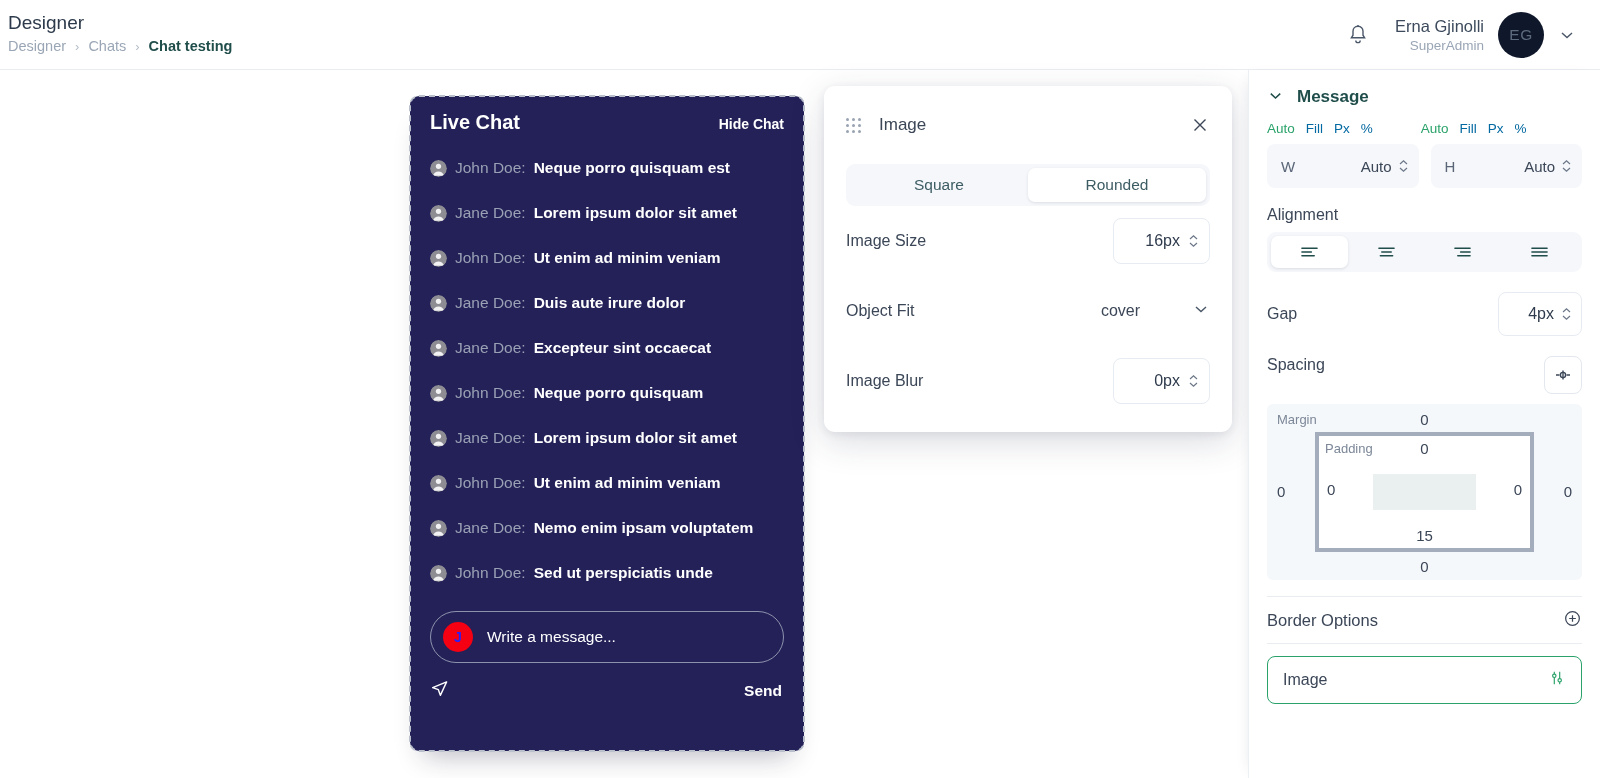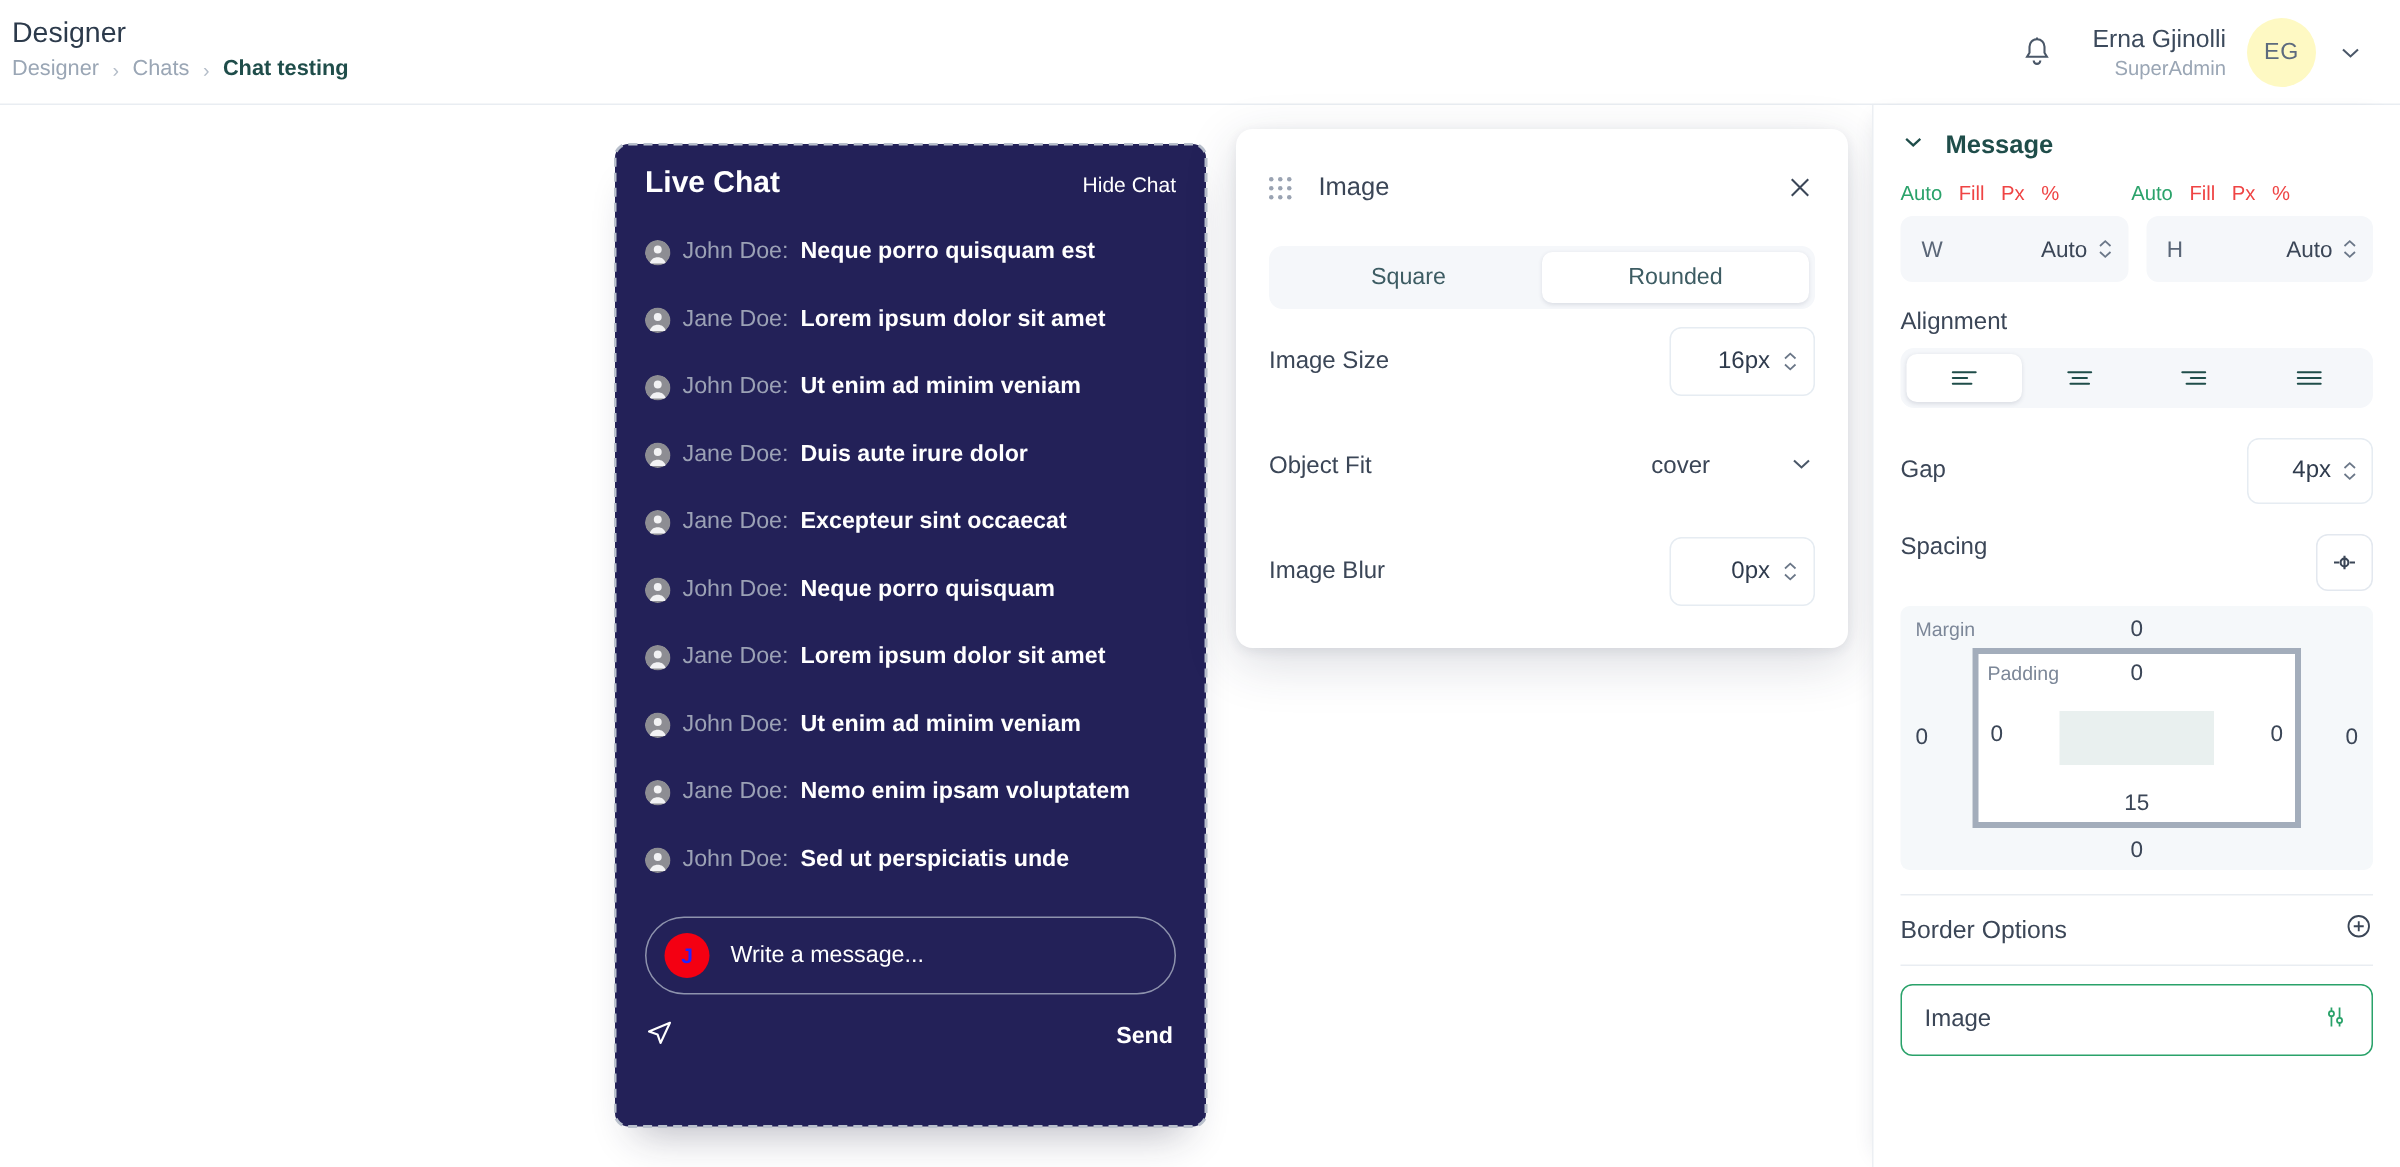--- a/index.html
+++ b/index.html
@@ -24,21 +24,21 @@
   .crumb.active { color: #1f4d4a; font-weight: bold; }
   .crumb-sep { font-size: 13px; color: #b4bdc9; }
 
   .topbar-right { display: flex; align-items: center; gap: 26px; padding: 12px 24px 0 0; }
   .bell { width: 22px; height: 24px; display: block; }
   .user-block { display: flex; align-items: center; gap: 14px; }
   .user-text { text-align: right; }
   .user-name { font-size: 16.5px; color: #3c4a5c; line-height: 22px; }
   .user-role { font-size: 13.5px; color: #9aa6b5; line-height: 18px; }
   .avatar-circle {
-    width: 46px; height: 46px; border-radius: 50%; background: #fef9c3;
+    width: 46px; height: 46px; border-radius: 50%; background: #0f172a;
     display: flex; align-items: center; justify-content: center;
     font-size: 15.5px; color: #5d6b7e; letter-spacing: .5px;
   }
   .chev-down { width: 18px; height: 18px; }
 
   
   .canvas {
     position: absolute; left: 0; top: 70px; width: 1248px; height: 708px;
     background: #ffffff;
   }
@@ -46,21 +46,21 @@
   
   .chat-widget {
     position: absolute; left: 410px; top: 26px; width: 394px; height: 655px;
     background: #232158; border-radius: 9px;
     outline: 2px dashed #b9c0cc; outline-offset: -1px;
     box-shadow: 0 18px 26px -14px rgba(30,30,60,.32);
     padding: 15px 20px 0 20px; display: flex; flex-direction: column;
   }
   .chat-head { display: flex; align-items: baseline; justify-content: space-between; margin-bottom: 14px; }
   .chat-title { font-size: 20px; font-weight: bold; color: #ffffff; }
-  .hide-chat { font-size: 14px; font-weight: normal; color: #ffffff; }
+  .hide-chat { font-size: 14px; font-weight: bold; color: #ffffff; }
   .msg-list { display: flex; flex-direction: column; gap: 5px; flex: 0 0 auto; }
   .msg-row { display: flex; align-items: center; gap: 8px; height: 40px; }
   .msg-avatar { width: 17px; height: 17px; border-radius: 50%; flex: 0 0 17px; display: block; }
   .msg-author { font-size: 15.5px; color: #9ba1b5; }
   .msg-text { font-size: 15.5px; color: #ffffff; font-weight: bold; }
 
   .chat-input {
     margin-top: 18px; height: 52px; border: 1px solid #8e93ad; border-radius: 26px;
     display: flex; align-items: center; gap: 14px; padding: 0 12px;
   }
@@ -109,21 +109,21 @@
   
   .rpanel {
     position: absolute; left: 1248px; top: 70px; width: 352px; height: 708px;
     background: #ffffff; border-left: 1px solid #eceff3; padding: 0 18px;
     box-shadow: -6px 0 14px -10px rgba(40,50,80,.18);
   }
   .sec-head { display: flex; align-items: center; gap: 13px; height: 42px; margin-top: 6px; }
   .sec-title { font-size: 17px; font-weight: bold; color: #1f4d4a; }
   .units-row { display: flex; gap: 48px; margin-top: 3px; }
   .units { display: flex; gap: 11px; }
-  .unit { font-size: 13.5px; color: #ef4444; }
+  .unit { font-size: 13.5px; color: #0369a1; }
   .unit.active { color: #2aa26a; }
   .wh-row { display: flex; gap: 12px; margin-top: 8px; }
   .wh-field {
     flex: 1; height: 44px; background: #f5f7fa; border-radius: 8px;
     display: flex; align-items: center; padding: 0 10px 0 14px; gap: 6px;
   }
   .wh-key { font-size: 15px; color: #5a6677; }
   .wh-val { flex: 1; text-align: right; font-size: 15px; color: #3b4657; }
 
   .block-label { font-size: 16px; color: #3b4657; margin-top: 18px; }

